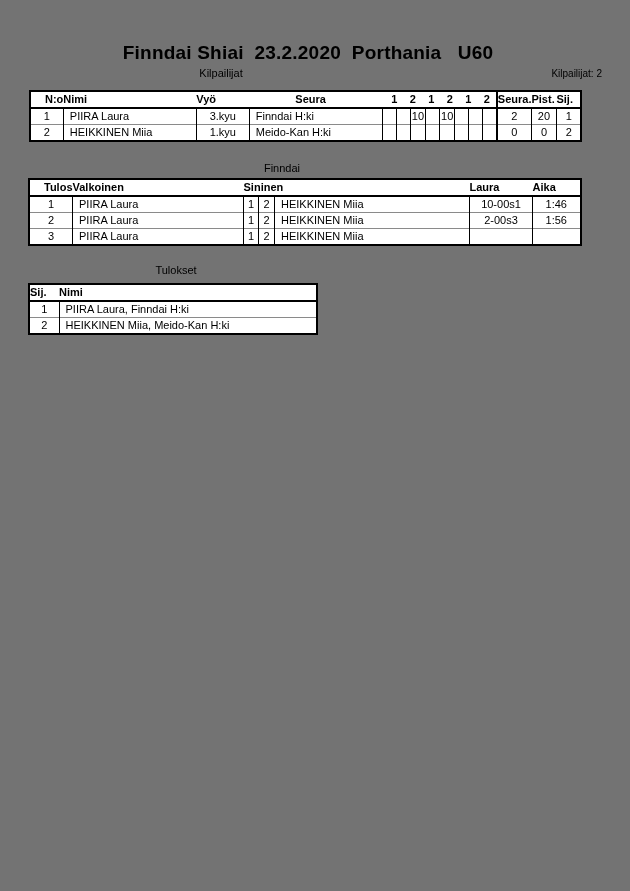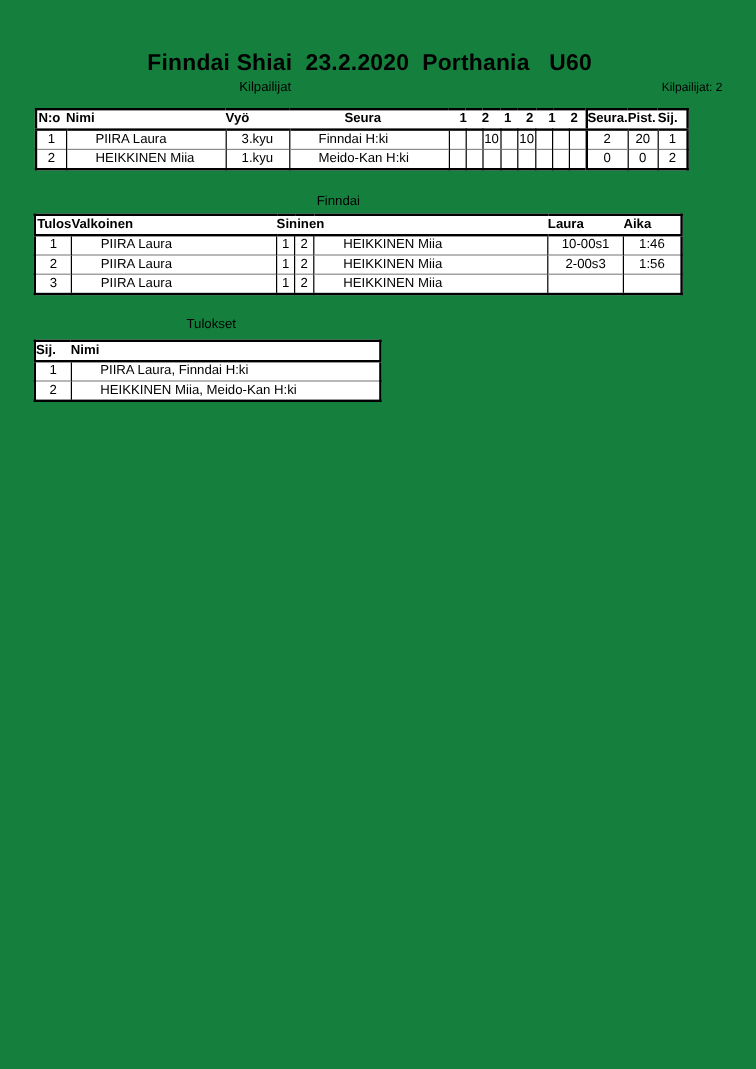--- a/index.html
+++ b/index.html
@@ -1,17 +1,17 @@
 <!DOCTYPE html>
 <html><head>
 <meta charset="utf-8">
 <style>
   html,body { margin:0; padding:0; background:#fff; }
   .page {
-    position:relative; width:630px; height:891px; background:#15803d;
+    position:relative; width:630px; height:891px; background:#737373;
     font-family:"Liberation Sans", sans-serif; color:#000; overflow:hidden;
   }
   .doc-title {
     position:absolute; top:42px; left:0; width:616px; text-align:center;
     font-size:19px; font-weight:bold; white-space:pre; letter-spacing:0.2px;
   }
   .section-title {
     position:absolute; font-size:11px; font-weight:normal;
     transform:translateX(-50%); white-space:nowrap;
   }
@@ -35,22 +35,22 @@
     padding:0; border:none; border-bottom:2px solid #000;
     white-space:nowrap; overflow:visible; text-align:left;
   }
   .tbl td {
     font-size:11px; height:15px; line-height:15px; padding:0 4px;
     border-left:1px solid #000; border-right:1px solid #000;
     border-top:1px solid #8a8a8a;
     white-space:nowrap; overflow:hidden; background:#fff;
   }
   .tbl td.c { text-align:center; padding:0 1px; }
-  .tbl td.l { text-align:left; padding:0 24px; }
-  th.hl { text-align:left; padding-left:1px; }
+  .tbl td.l { text-align:left; padding:0 6px; }
+  th.hl { text-align:left; padding-left:14px; }
   th.shift-l  { padding-right:22px; }
   th.shift-l3 { padding-right:18px; }
   th.shift-r  { padding-left:46px; }
   .grp { border-left:2px solid #000 !important; }
   th.scores { padding:0; }
   th.scores .score-flex {
     display:flex; justify-content:space-between; padding:0 6px 0 9px;
   }
   th.scores .score-flex span { display:block; }
 </style>

